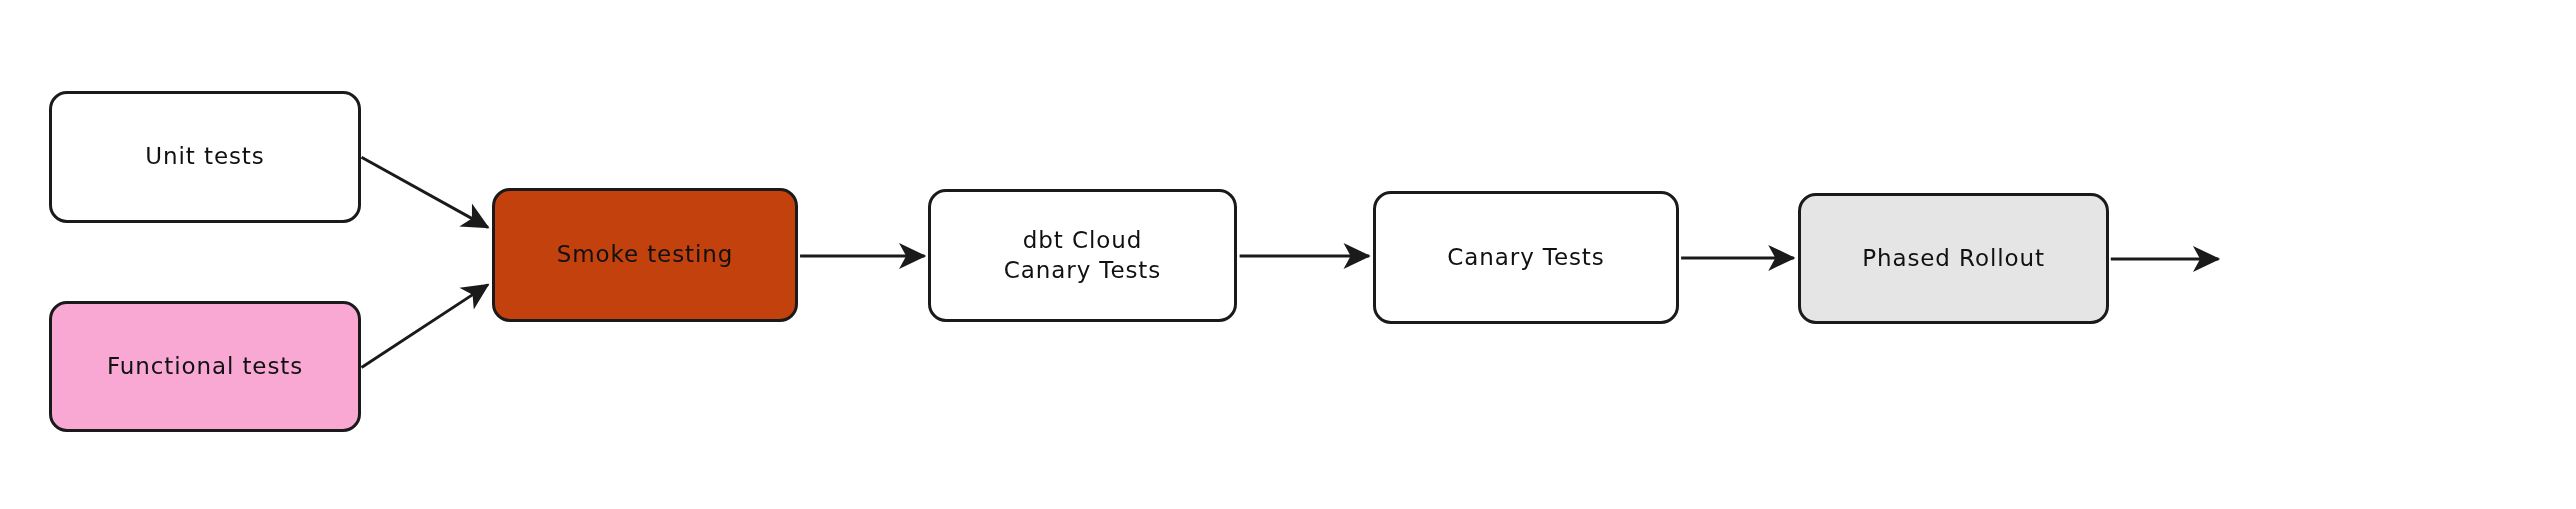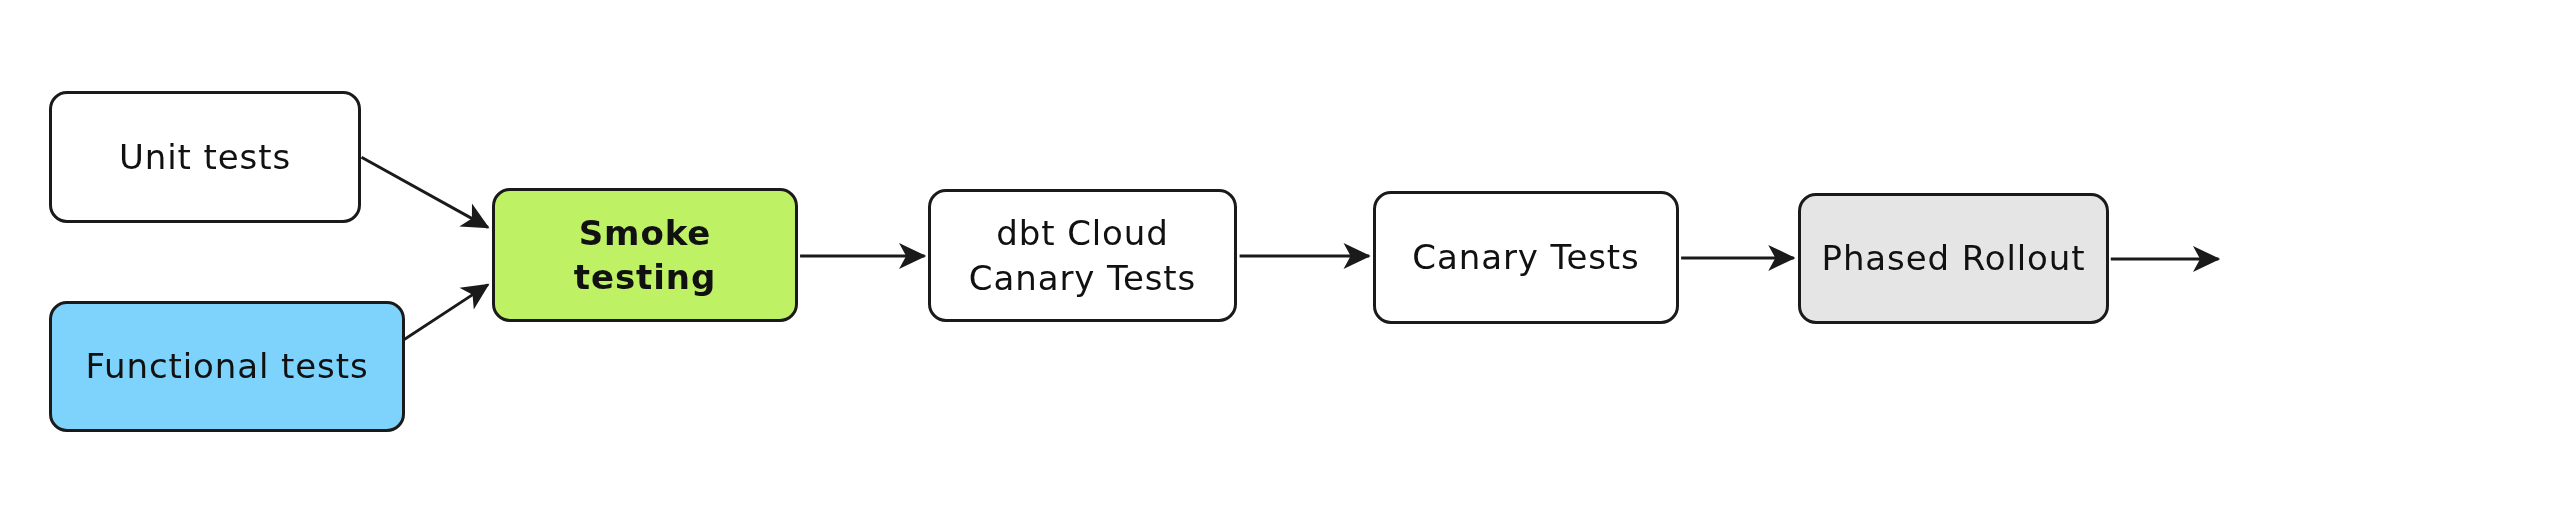--- a/index.html
+++ b/index.html
@@ -32,21 +32,21 @@
     background: #ffffff;
     border: 3px solid #1a1a1a;
     border-radius: 18px;
     display: flex;
     align-items: center;
     justify-content: center;
     text-align: center;
   }
   .node-label {
     font-family: "DejaVu Sans", sans-serif;
-    font-size: 34px;
+    font-size: 23px;
     line-height: 1.30;
     color: #111111;
     letter-spacing: 0.9px;
     white-space: pre-line;
     padding: 0 10px;
   }
 </style>
 </head>
 <body>
 
@@ -65,25 +65,25 @@
         <line x1="1255" y1="259" x2="1386" y2="259" stroke="#1a1a1a" stroke-width="3" stroke-linecap="butt" marker-end="url(#arrow-head)"></line>
         <line x1="1702" y1="261" x2="1816" y2="261" stroke="#1a1a1a" stroke-width="3" stroke-linecap="butt" marker-end="url(#arrow-head)"></line>
         <line x1="2137" y1="262" x2="2246" y2="262" stroke="#1a1a1a" stroke-width="3" stroke-linecap="butt" marker-end="url(#arrow-head)"></line>
       </g>
   </svg>
 
   <div class="node" style="left: 49px; top: 91px; width: 312px; height: 132px; border-color: rgb(26, 26, 26); background: rgb(255, 255, 255);">
     <span class="node-label">Unit tests</span>
   </div>
 
-  <div class="node" style="left: 49px; top: 301px; width: 356px; height: 131px; border-color: rgb(26, 26, 26); background: #7dd3fc;">
+  <div class="node" style="left: 49px; top: 301px; width: 312px; height: 131px; border-color: rgb(26, 26, 26); background: #f9a8d4;">
     <span class="node-label">Functional tests</span>
   </div>
 
-  <div class="node" style="left: 492px; top: 188px; width: 306px; height: 134px; border-color: rgb(26, 26, 26); background: #bef264; font-weight: bold;">
+  <div class="node" style="left: 492px; top: 188px; width: 306px; height: 134px; border-color: rgb(26, 26, 26); background: #c2410c;">
     <span class="node-label">Smoke testing</span>
   </div>
 
   <div class="node" style="left: 928px; top: 189px; width: 309px; height: 133px; border-color: rgb(26, 26, 26); background: rgb(255, 255, 255);">
     <span class="node-label">dbt Cloud
 Canary Tests</span>
   </div>
 
   <div class="node" style="left: 1373px; top: 191px; width: 306px; height: 133px; border-color: rgb(26, 26, 26); background: rgb(255, 255, 255); align-items: center;">
     <span class="node-label">Canary Tests</span>

